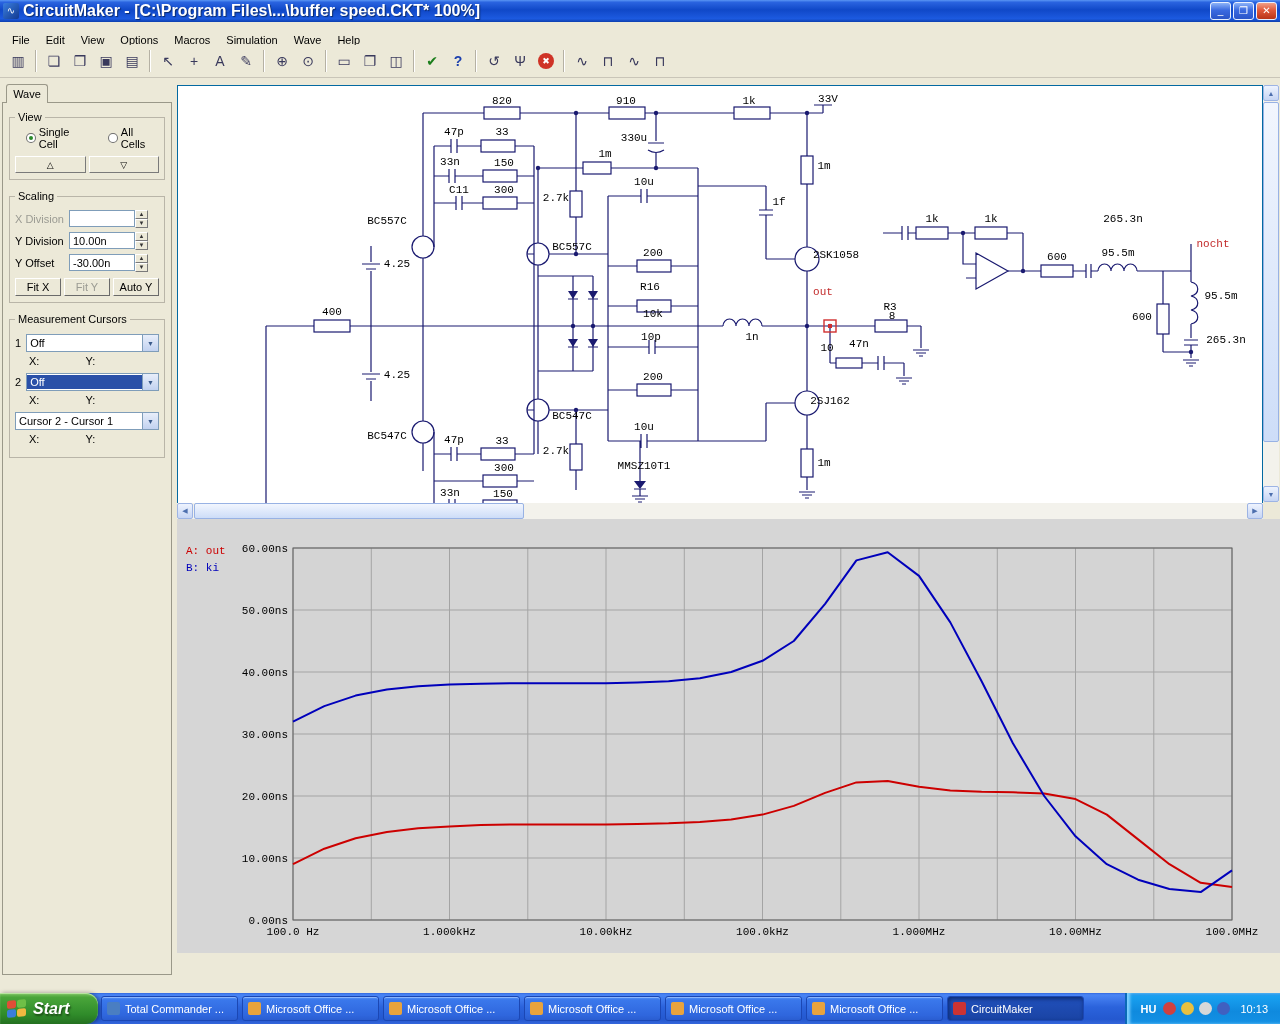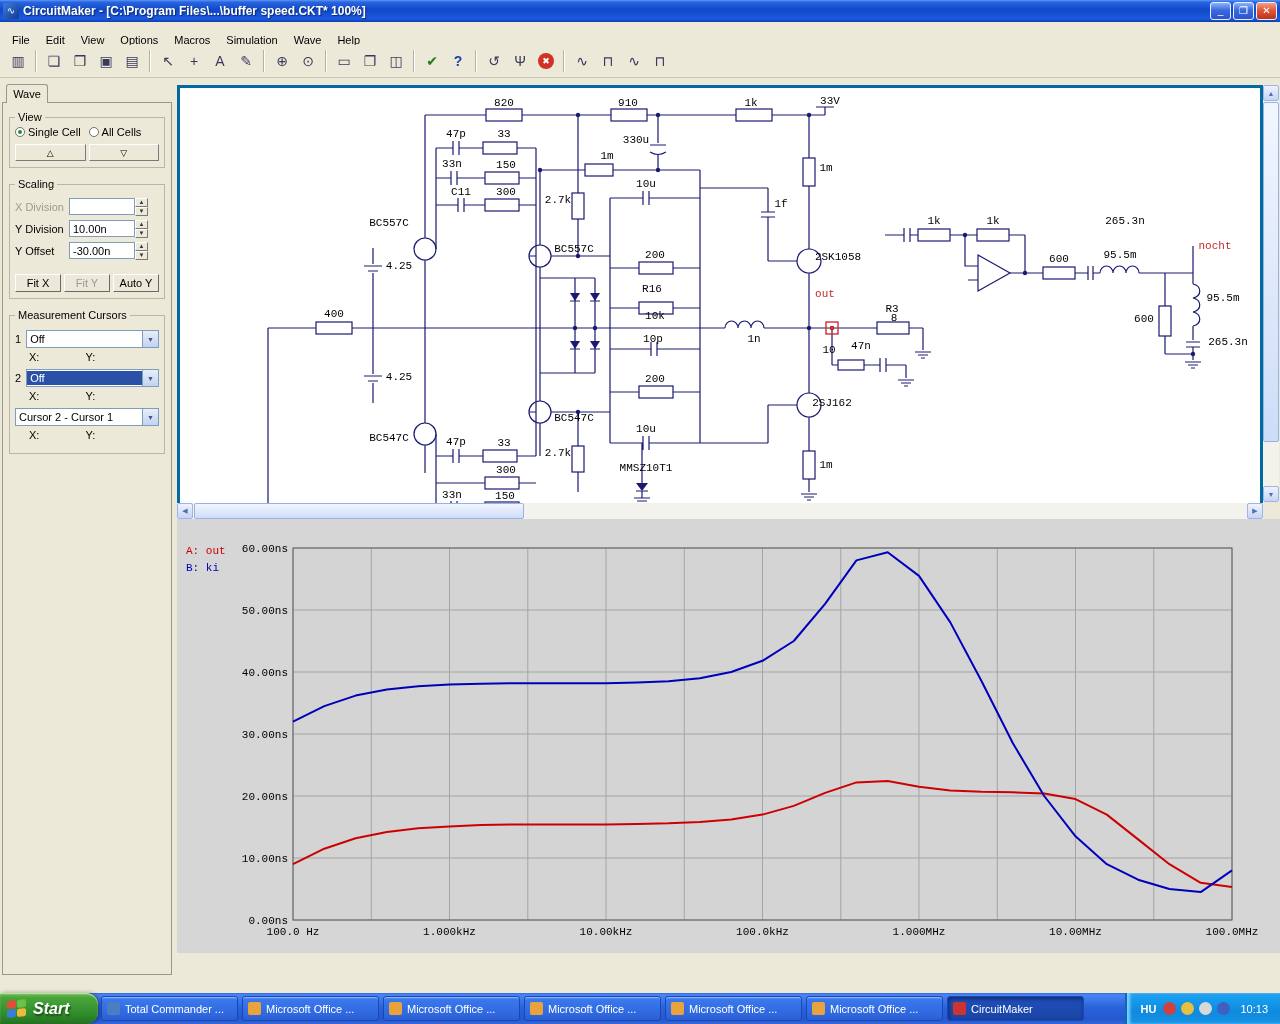--- a/index.html
+++ b/index.html
@@ -6,21 +6,21 @@
   html,body { width:1280px; height:1024px; overflow:hidden;
     font-family:"Liberation Sans",sans-serif; background:#ece9d8; }
   .window { position:absolute; left:0; top:0; width:1280px; height:993px; background:#ece9d8; }
 
   
   .titlebar { position:absolute; left:0; top:0; right:0; height:22px;
     background:linear-gradient(180deg,#5a96f4 0%,#2a64e0 10%,#1048c8 45%,#1c5ae0 85%,#0d3fae 100%);
     display:flex; align-items:center; padding:0 3px; }
   .app-icon { width:16px; height:16px; border-radius:2px; background:linear-gradient(135deg,#3a7ee0,#123a90);
     color:#fff; font-size:10px; line-height:16px; text-align:center; margin-right:4px; }
-  .title { color:#fff; font-weight:bold; font-size:12px; flex:1; white-space:nowrap;
+  .title { color:#fff; font-weight:bold; font-size:16px; flex:1; white-space:nowrap;
     text-shadow:1px 1px 1px #0a2a6a; }
   .win-btn { width:21px; height:18px; margin-left:2px; border:1px solid #e8f0ff; border-radius:3px;
     color:#fff; font-size:10px; line-height:15px; text-align:center;
     background:linear-gradient(180deg,#8db3f8,#3a6ae0 45%,#2a55c8); }
   .win-btn.close { background:linear-gradient(180deg,#f0a088,#e0583a 45%,#b83418); }
 
   
   .menubar { position:absolute; top:22px; left:0; right:0; height:36px; background:#ece9d8;
     display:flex; align-items:center; font-size:11px; padding-left:4px; border-bottom:1px solid #dcd8cc; }
   .menu-item { padding:4px 8px; }
@@ -37,53 +37,53 @@
   
   .sidebar { position:absolute; left:2px; top:84px; width:170px; height:891px; }
   .side-tab { position:absolute; left:4px; top:0; width:42px; height:19px; background:#ece9d8;
     border:1px solid #9a9889; border-bottom:none; border-radius:3px 3px 0 0;
     font-size:11px; text-align:center; padding-top:3px; z-index:2; }
   .side-body { position:absolute; left:0; top:18px; right:0; bottom:0; border:1px solid #9a9889;
     background:#ece9d8; padding-top:8px; }
   fieldset.group { border:1px solid #b9b5a8; margin:0 6px 10px 6px; padding:3px 5px 6px 5px; }
   legend { font-size:11px; padding:0 3px; }
   .radio-row { display:flex; gap:8px; font-size:11px; align-items:center; }
-  .radio { display:flex; align-items:center; }
+  .radio { display:flex; align-items:center;margin-left:11px; }
   .rdot { width:10px; height:10px; border-radius:50%; border:1px solid #707070; background:#fff;
     display:inline-block; margin-right:3px; position:relative; }
   .rdot.checked::after { content:""; position:absolute; left:2px; top:2px; width:4px; height:4px;
     border-radius:50%; background:#2a8a2a; }
   .tri-row { display:flex; gap:3px; margin-top:6px; }
   .tri-btn { flex:1; height:17px; font-size:9px; background:#ece9d8;
     border:1px solid; border-color:#fff #7a7a7a #7a7a7a #fff; }
   .field-row { display:flex; align-items:center; margin:5px 0; font-size:11px; }
   .flabel { width:54px; }
   .flabel.dim { color:#9b9b93; }
   .spin-input { width:66px; height:17px; border:1px solid #7f9db9; font-size:11px; padding:1px 3px;
     font-family:"Liberation Sans",sans-serif; background:#fff; }
   .spin-btns { width:13px; height:17px; display:flex; flex-direction:column; }
   .spin-btns i { flex:1; font-style:normal; font-size:6px; line-height:7px; text-align:center;
     background:#ece9d8; border:1px solid; border-color:#fff #7a7a7a #7a7a7a #fff; color:#333; }
-  .btn-row { display:flex; gap:3px; margin-top:15px;justify-content:flex-end; }
+  .btn-row { display:flex; gap:3px; margin-top:7px;justify-content:flex-end; }
   .xp-btn { flex:1; height:18px; font-size:11px; background:#ece9d8;
     border:1px solid; border-color:#fff #6a6a6a #6a6a6a #fff; }
   .xp-btn.dim { color:#9b9b93; }
   .cursor-row { display:flex; align-items:center; gap:5px; margin:6px 0 2px; font-size:11px; }
   .combo { flex:1; height:18px; border:1px solid #7f9db9; background:#fff; display:flex; align-items:center; }
   .combo-text { flex:1; padding:1px 3px; font-size:11px; }
   .combo.sel .combo-text { background:#2a50a8; color:#fff; }
   .combo-btn { width:16px; align-self:stretch; background:linear-gradient(#e8eefa,#c2d2f0);
     border-left:1px solid #7f9db9; font-size:7px; color:#3a5a8a;
     display:flex; align-items:center; justify-content:center; }
   .xy-row { display:flex; font-size:11px; margin:3px 0 6px; padding-left:14px; }
   .xy-row .yl { margin-left:46px; }
 
   
   .schematic { position:absolute; left:177px; top:85px; width:1086px; height:468px;
-    background:#fff; border:3px solid #0369a1; overflow:hidden; }
+    background:#fff; border:1px solid #0369a1; overflow:hidden; }
   .schem-svg { position:absolute; left:0; top:0; }
   .slabel { position:absolute; transform:translate(-50%,-50%);
     font-family:"Liberation Mono",monospace; font-size:11px; color:#000; white-space:nowrap; z-index:2; }
 
   
   .hscroll { position:absolute; left:177px; top:503px; width:1086px; height:16px; background:#f3f2ec; }
   .vscroll { position:absolute; left:1263px; top:85px; width:16px; height:417px; background:#f3f2ec; }
   .sb-btn { position:absolute; width:16px; height:16px; background:linear-gradient(#eef3fe,#c6d5f4);
     border:1px solid #9db4e4; border-radius:2px; color:#4d6fae; font-size:7px;
     display:flex; align-items:center; justify-content:center; }

